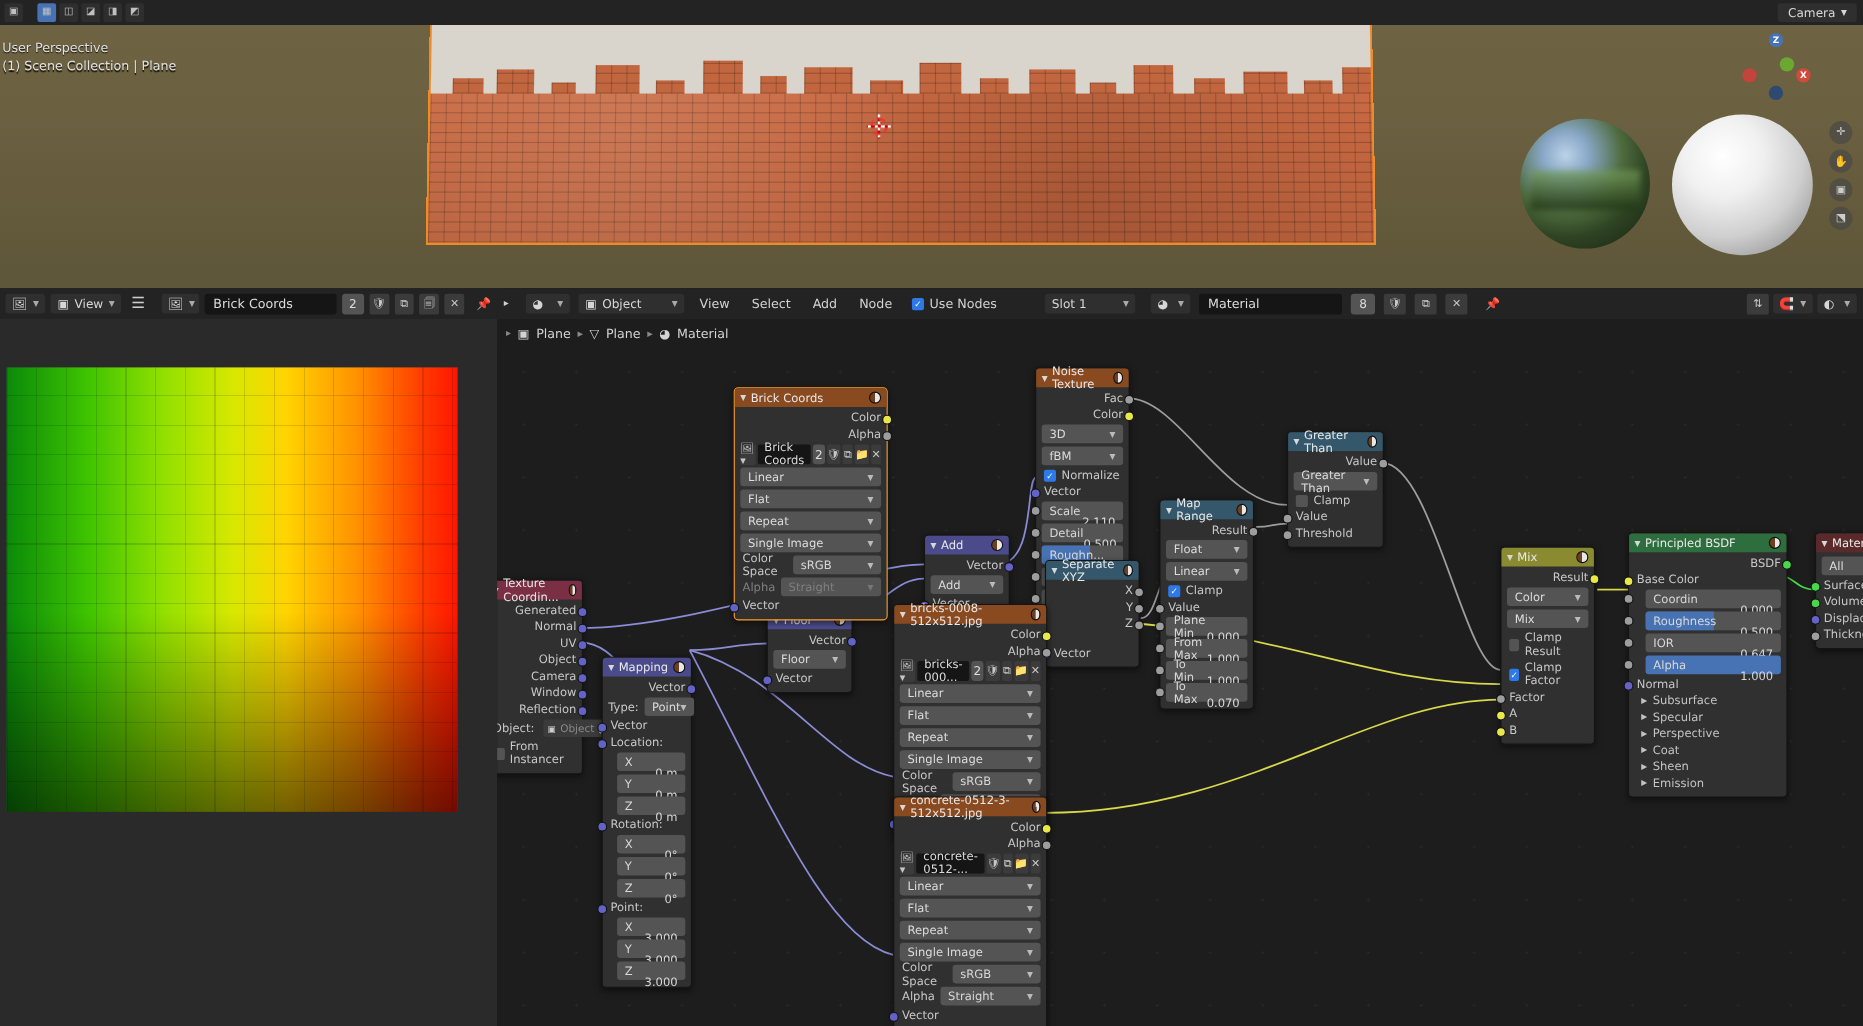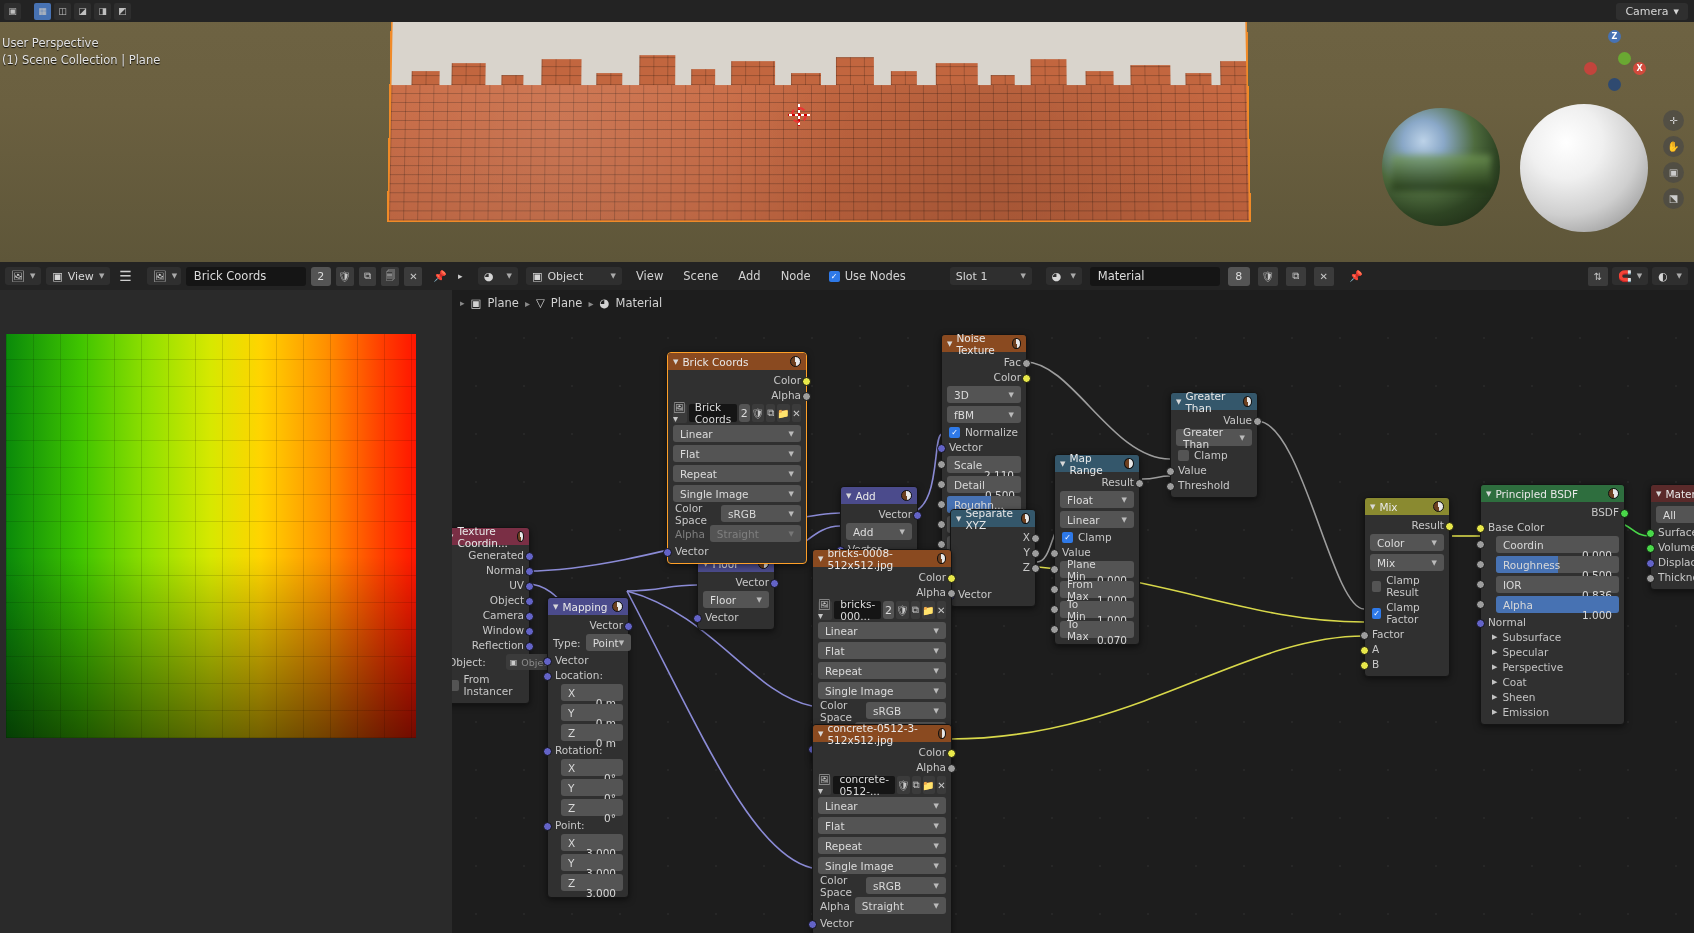--- a/index.html
+++ b/index.html
@@ -255,21 +255,21 @@
       <div class="dd" style="width:40px">
         <span>◕</span>
           <span class="car">▼</span>
       </div>
       <div class="dd" style="width:96px">
         <span>▣</span>
         <span>Object</span>
         <span class="car">▼</span>
       </div>
       <div class="menu-item">View</div>
-      <div class="menu-item">Scene</div>
+      <div class="menu-item">Select</div>
       <div class="menu-item">Add</div>
       <div class="menu-item">Node</div>
       <div style="display:flex;align-items:center;gap:5px;margin-left:4px">
         <span class="chk">✓</span>
         <span style="color:#d2d2d2;font-size:11.5px">Use Nodes</span>
       </div>
       <div class="dd" style="width:82px;margin-left:36px">
         <span>Slot 1</span>
         <span class="car">▼</span>
       </div>
@@ -606,21 +606,21 @@
             <span class="sock-lbl">Camera</span>
           </div>
           <div class="row sock-out" style="position:relative">
             <span class="sock s-purple" style="right:-10px;top:3px"></span>
             <span class="sock-lbl">Window</span>
           </div>
           <div class="row sock-out" style="position:relative">
             <span class="sock s-purple" style="right:-10px;top:3px"></span>
             <span class="sock-lbl">Reflection</span>
           </div>
-          <div class="row" style="gap:20px">
+          <div class="row" style="gap:8px">
             <span class="sock-lbl">Object:</span>
             <div style="flex:1;height:16px;background:#3b3b3b;border-radius:3px;display:flex;align-items:center;gap:4px;padding:0 4px">
               <span style="font-size:8px;color:#ccc">▣</span>
               <span style="font-size:9.5px;color:#8a8a8a">Object</span>
               <span style="margin-left:auto;font-size:9px;color:#ccc">💉</span>
             </div>
           </div>
           <div class="row" style="gap:5px;padding-left:2px">
             <span class="chk off"></span>
             <span class="sock-lbl">From Instancer</span>
@@ -951,21 +951,21 @@
             <span class="sock s-grey" style="left:-10px;top:4px"></span>
             <div class="prop" style="margin-left:10px;background:#545454;padding:0">
               <span style="background:#4772b3;height:17px;border-radius:3px 0 0 3px;display:flex;align-items:center;padding:0 7px;width:50%">Roughness</span>
               <span class="v" style="padding-right:7px">0.500</span>
               </div>
           </div>
           <div style="position:relative">
             <span class="sock s-grey" style="left:-10px;top:4px"></span>
             <div class="prop" style="margin-left:10px">
               <span>IOR</span>
-              <span class="v">0.836</span>
+              <span class="v">0.647</span>
               </div>
           </div>
           <div style="position:relative">
             <span class="sock s-grey" style="left:-10px;top:4px"></span>
             <div class="prop blue" style="margin-left:10px">
               <span>Alpha</span>
               <span class="v">1.000</span>
               </div>
           </div>
           <div class="row" style="position:relative;padding-left:2px">

